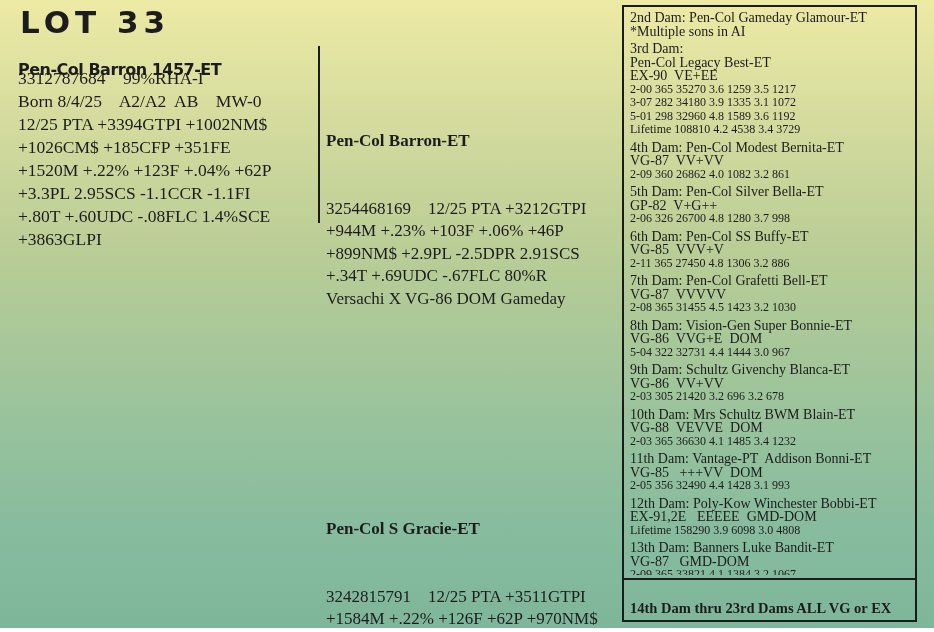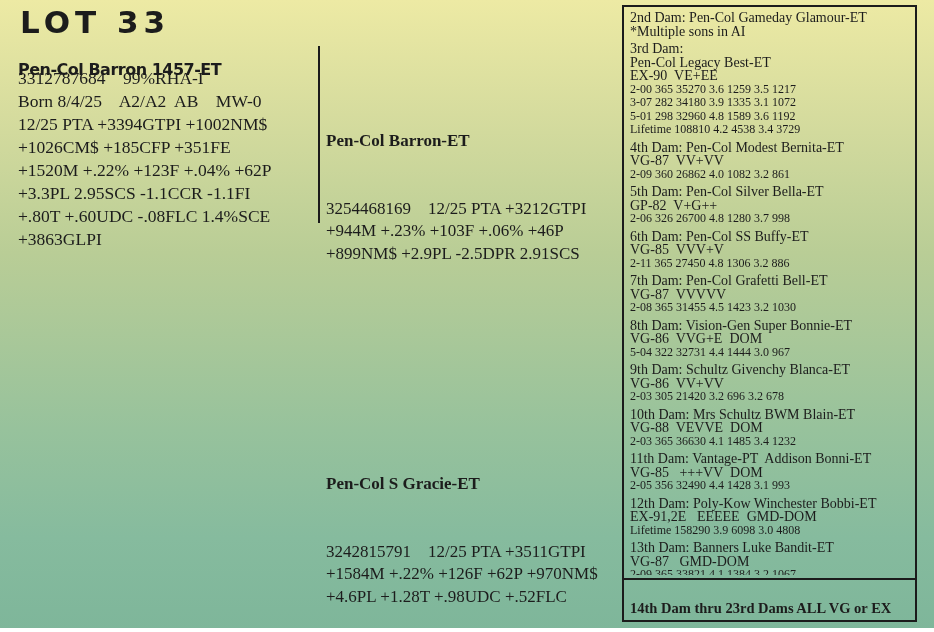--- a/index.html
+++ b/index.html
@@ -55,21 +55,21 @@
 
   <div class="lot-title">LOT 33</div>
   <div class="animal-name">Pen-Col Barron 1457-ET</div>
   <div class="animal-stats"><div>3312787684    99%RHA-I</div><div>Born 8/4/25    A2/A2  AB    MW-0</div><div>12/25 PTA +3394GTPI +1002NM$</div><div>+1026CM$ +185CFP +351FE</div><div>+1520M +.22% +123F +.04% +62P</div><div>+3.3PL 2.95SCS -1.1CCR -1.1FI</div><div>+.80T +.60UDC -.08FLC 1.4%SCE</div><div>+3863GLPI</div></div>
 
   <div class="pedigree-rule"></div>
 
   <div class="mid-col">
     <div class="sire-block">
       <div class="block-title">Pen-Col Barron-ET</div>
-      <div><div>3254468169    12/25 PTA +3212GTPI</div><div>+944M +.23% +103F +.06% +46P</div><div>+899NM$ +2.9PL -2.5DPR 2.91SCS</div></div>
+      <div><div>3254468169    12/25 PTA +3212GTPI</div><div>+944M +.23% +103F +.06% +46P</div><div>+899NM$ +2.9PL -2.5DPR 2.91SCS</div><div>+.34T +.69UDC -.67FLC 80%R</div><div>Versachi X VG-86 DOM Gameday</div></div>
     </div>
     <div class="dam-gap"></div>
     <div class="dam-block">
       <div class="block-title">Pen-Col S Gracie-ET</div>
       <div><div>3242815791    12/25 PTA +3511GTPI</div><div>+1584M +.22% +126F +62P +970NM$</div><div>+4.6PL +1.28T +.98UDC +.52FLC</div></div>
       
       
       
     </div>
   </div>

